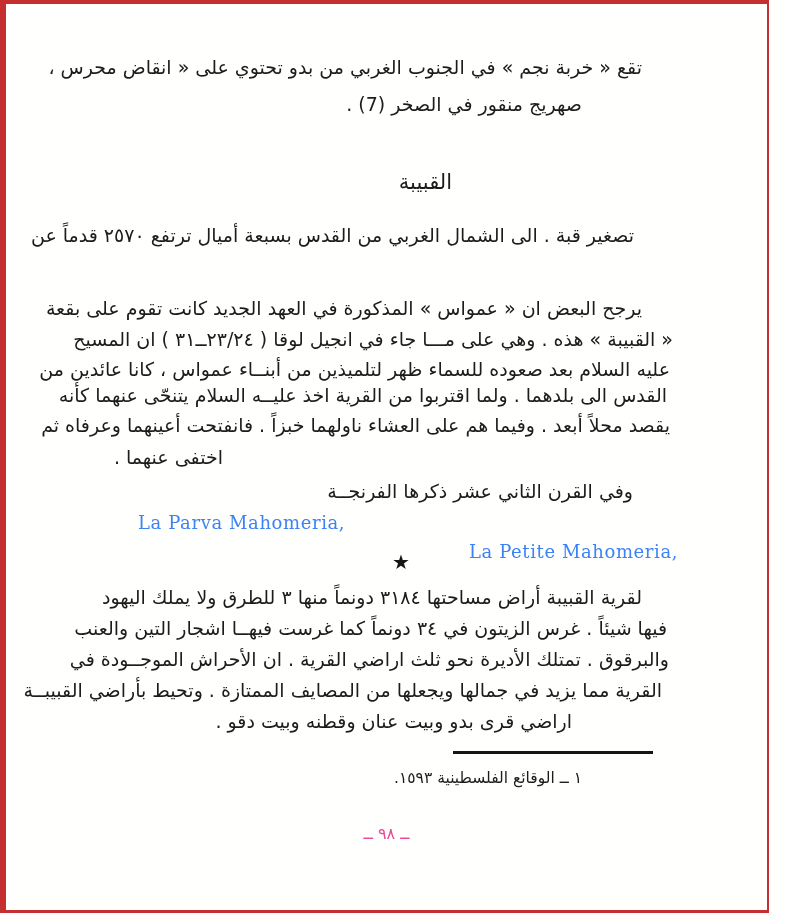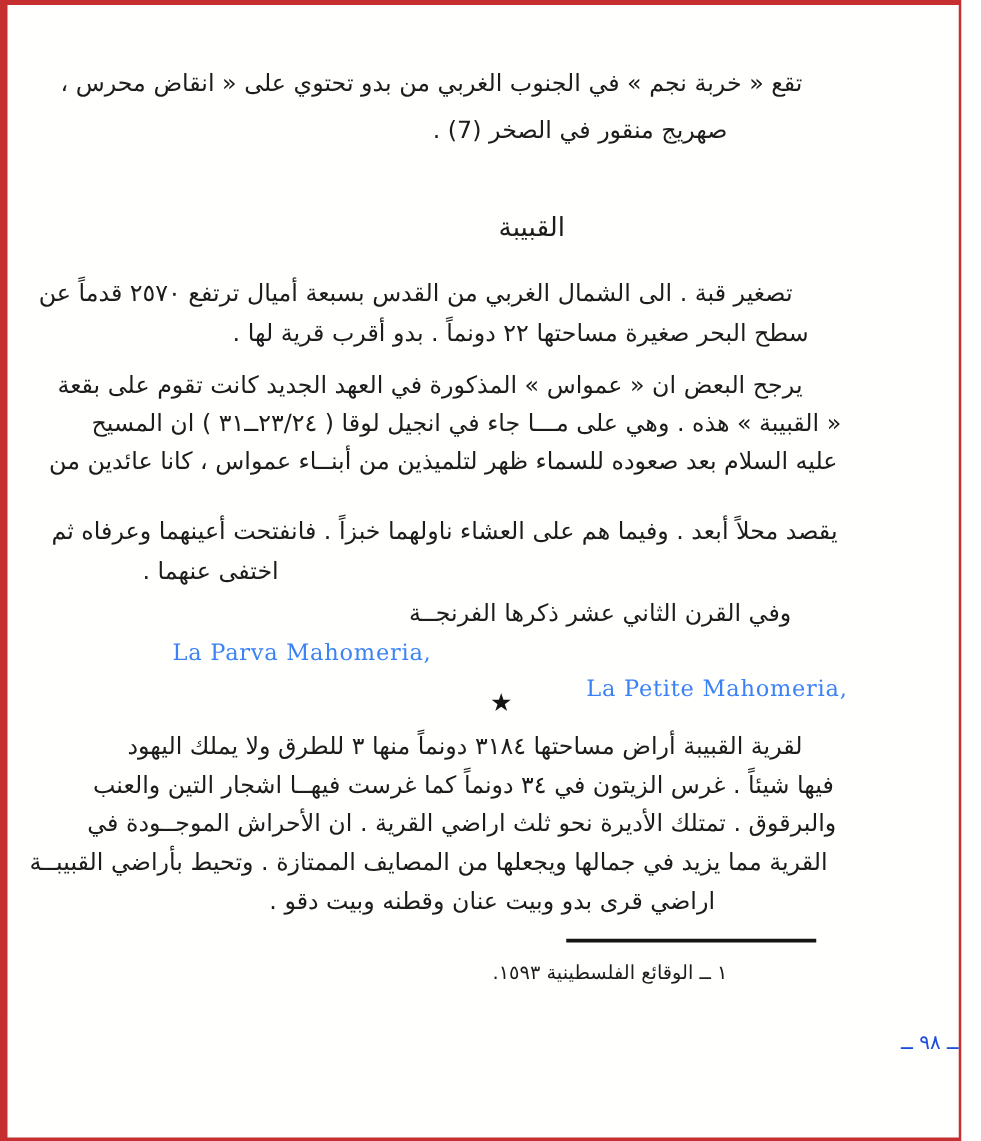--- a/index.html
+++ b/index.html
@@ -53,43 +53,43 @@
     height: 3px;
   }
   .footnote-text {
     font-size: 15.5px;
     margin-left: 31px;
   }
   .page-number {
     position: absolute;
     left: 0;
     width: 100%;
-    text-align: right;
+    text-align: center;
     direction: rtl;
     font-family: "DejaVu Sans", sans-serif;
     font-size: 16px;
-    color: #1d4ed8;
+    color: #ec4899;
   }
 </style>
 </head>
 <body>
 
 <div class="page">
 
   <div class="ar" style="top:53px;  right:125px">تقع « خربة نجم » في الجنوب الغربي من بدو تحتوي على « انقاض محرس ،</div>
   <div class="ar" style="top:90px;  right:185px">صهريج منقور في الصخر (7) .</div>
 
   <div class="ar heading" style="top:166px; right:315px">القبيبة</div>
 
   <div class="ar" style="top:221px; right:133px">تصغير قبة . الى الشمال الغربي من القدس بسبعة أميال ترتفع ٢٥٧٠ قدماً عن</div>
-  <div class="ar" style="top:253px; right:120px">سطح البحر صغيرة مساحتها ٢٢ دونماً . بدو أقرب قرية لها .</div>
 
   <div class="ar" style="top:294px; right:125px">يرجح البعض ان « عمواس » المذكورة في العهد الجديد كانت تقوم على بقعة</div>
   <div class="ar" style="top:325px; right:94px">« القبيبة » هذه . وهي على مـــا جاء في انجيل لوقا ( ٢٣/٢٤ــ٣١ ) ان المسيح</div>
   <div class="ar" style="top:355px; right:97px">عليه السلام بعد صعوده للسماء ظهر لتلميذين من أبنــاء عمواس ، كانا عائدين من</div>
+  <div class="ar" style="top:381px; right:100px">القدس الى بلدهما . ولما اقتربوا من القرية اخذ عليــه السلام يتنحّى عنهما كأنه</div>
   <div class="ar" style="top:411px; right:97px">يقصد محلاً أبعد . وفيما هم على العشاء ناولهما خبزاً . فانفتحت أعينهما وعرفاه ثم</div>
   <div class="ar" style="top:443px; left:108px">اختفى عنهما .</div>
 
   <div class="ar" style="top:477px; right:134px">وفي القرن الثاني عشر ذكرها الفرنجــة</div>
   <div class="latin" style="top:480px; left:132px">La Parva Mahomeria,</div>
   <div class="latin" style="top:509px; left:463px">La Petite Mahomeria,</div>
 
   <div class="star" style="top:546px; left:386px">★</div>
 
   <div class="ar" style="top:583px; right:125px">لقرية القبيبة أراض مساحتها ٣١٨٤ دونماً منها ٣ للطرق ولا يملك اليهود</div>

